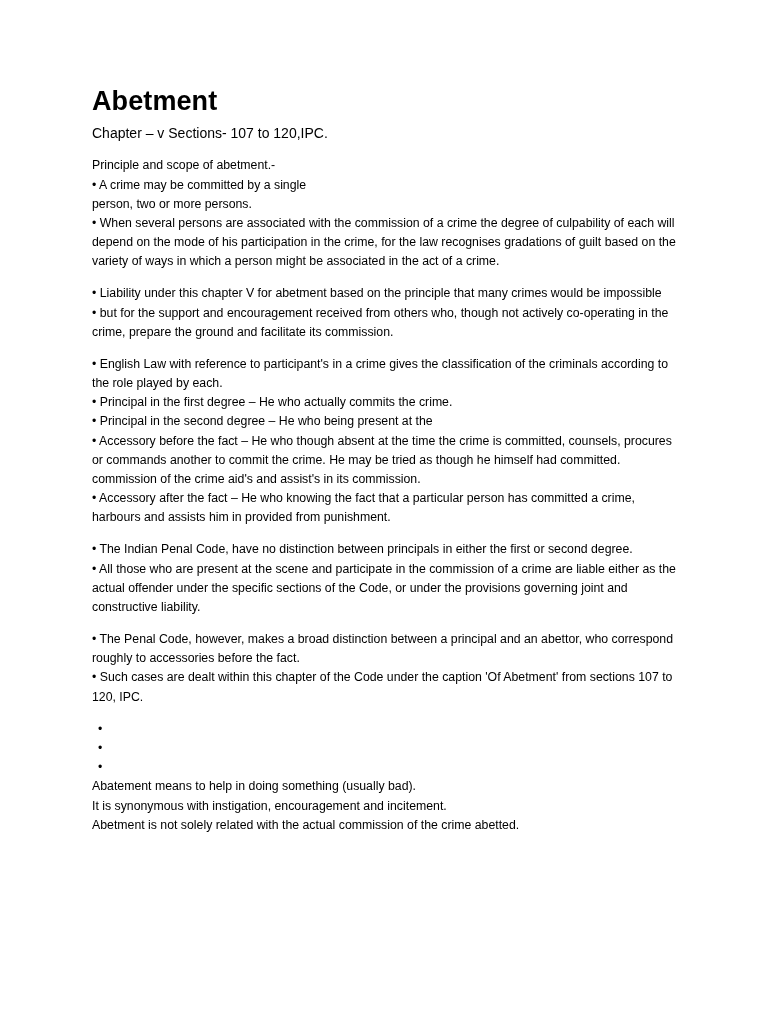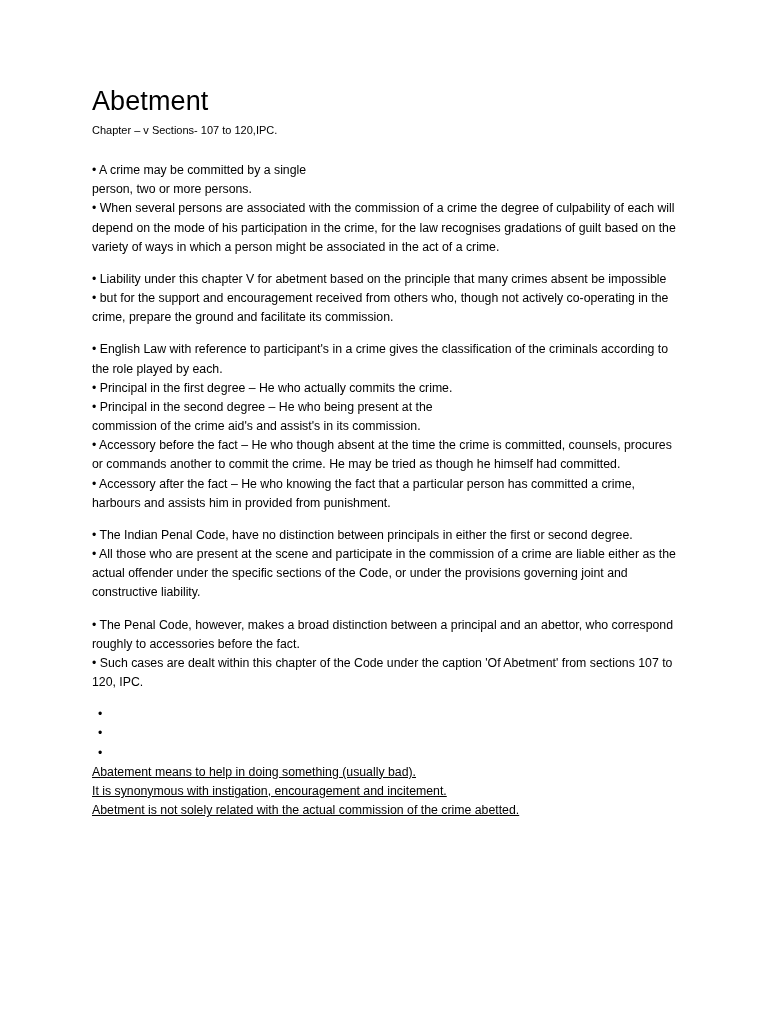--- a/index.html
+++ b/index.html
@@ -17,29 +17,29 @@
   .page {
     position: relative;
     width: 768px;
     height: 1024px;
     background: #ffffff;
     box-sizing: border-box;
     padding: 86px 92px 0 92px;
   }
   .doc-title {
     font-size: 27px;
-    font-weight: normal;
+    font-weight: bold;
     line-height: 1.15;
     margin: 0 0 6px 0;
     letter-spacing: 0.1px;
   }
   .subtitle {
-    font-size: 11px;
+    font-size: 14px;
     line-height: 1.45;
-    margin: 0 0 22px 0;
+    margin: 0 0 13px 0;
   }
   .block {
     margin: 0 0 0 0;
   }
   .para {
     font-size: 12.3px;
     line-height: 1.56;
     margin: 0;
     text-align: left;
   }
@@ -47,52 +47,52 @@
   .lone-bullet {
     font-size: 12.3px;
     line-height: 1.56;
     margin: 0;
     padding-left: 6px;
   }
   .tail-line {
     font-size: 12.3px;
     line-height: 1.56;
     margin: 0;
-    text-decoration: underline;
   }
 </style>
 </head>
 <body>
 
 <div class="page">
 
   <h1 class="doc-title">Abetment</h1>
   <p class="subtitle">Chapter – v Sections- 107 to 120,IPC.</p>
 
   <div class="block">
+    <p class="para">Principle and scope of abetment.-</p>
     <p class="para">• A crime may be committed by a single</p>
     <p class="para">person, two or more persons.</p>
     <p class="para">• When several persons are associated with the commission of a crime the degree of culpability of each will depend on the mode of his participation in the crime, for the law recognises gradations of guilt based on the variety of ways in which a person might be associated in the act of a crime.</p>
   </div>
 
   <div class="spacer-sm"></div>
 
   <div class="block">
-    <p class="para"> • Liability under this chapter V for abetment based on the principle that many crimes absent be impossible</p>
+    <p class="para"> • Liability under this chapter V for abetment based on the principle that many crimes would be impossible</p>
     <p class="para">• but for the support and encouragement received from others who, though not actively co-operating in the crime, prepare the ground and facilitate its commission.</p>
   </div>
 
   <div class="spacer-sm"></div>
 
   <div class="block">
     <p class="para"> • English Law with reference to participant's in a crime gives the classification of the criminals according to the role played by each.</p>
     <p class="para">• Principal in the first degree – He who actually commits the crime.</p>
     <p class="para">• Principal in the second degree – He who being present at the</p>
+    <p class="para">• Accessory before the fact – He who though absent at the time the crime is committed, counsels, procures or commands another to commit the crime. He may be tried as though he himself had committed.</p>
     <p class="para">commission of the crime aid's and assist's in its commission.</p>
-    <p class="para">• Accessory before the fact – He who though absent at the time the crime is committed, counsels, procures or commands another to commit the crime. He may be tried as though he himself had committed.</p>
     <p class="para">• Accessory after the fact – He who knowing the fact that a particular person has committed a crime, harbours and assists him in provided from punishment.</p>
   </div>
 
   <div class="spacer-sm"></div>
 
   <div class="block">
     <p class="para"> • The Indian Penal Code, have no distinction between principals in either the first or second degree.</p>
     <p class="para">• All those who are present at the scene and participate in the commission of a crime are liable either as the actual offender under the specific sections of the Code, or under the provisions governing joint and constructive liability.</p>
   </div>
 

